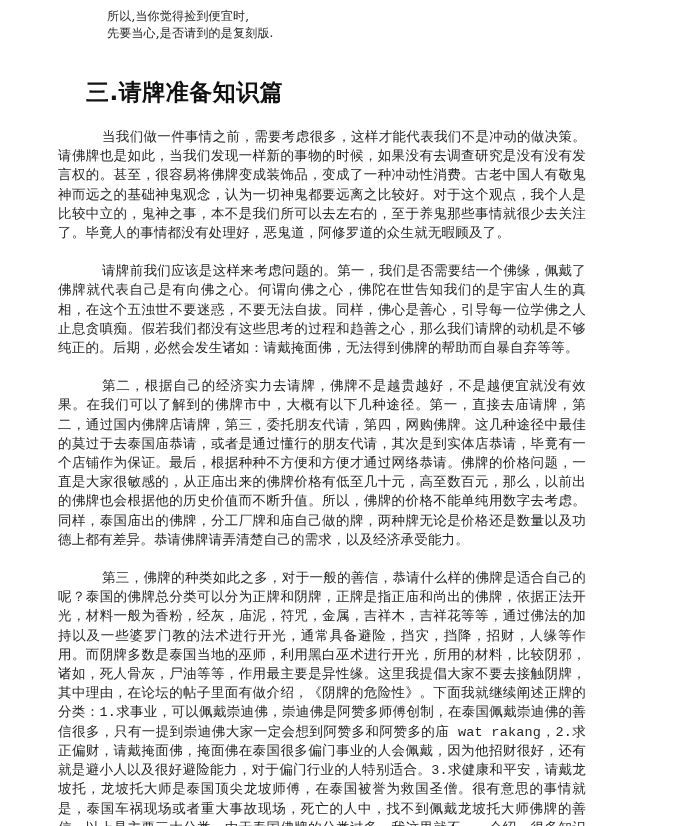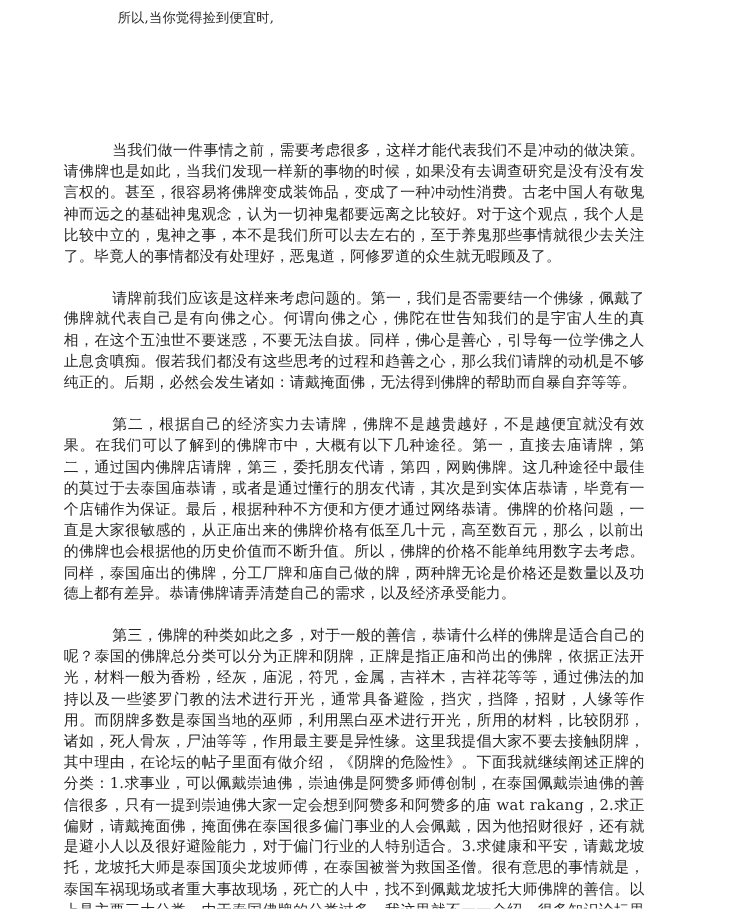--- a/index.html
+++ b/index.html
@@ -42,31 +42,34 @@
     width: 528px;
     font-size: 13.5px;
     line-height: 19.2px;
     letter-spacing: 0.2px;
     text-align: justify;
     text-justify: inter-character;
   }
   .body-text p {
     margin: 0 0 19px 0;
     text-indent: 44px;
+    font-family: Liberation Mono, monospace;
   }
 </style>
 </head>
 <body>
 
 <div class="page" style="background: rgb(255, 255, 255); color: rgb(38, 38, 38);">
 
   <div class="fragment">
     <div>所以,当你觉得捡到便宜时,</div>
+    <div>先要当心,是否请到的是复刻版.</div>
   </div>
 
+  <h1 class="heading" style="color: rgb(17, 17, 17);">三.请牌准备知识篇</h1>
 
   <div class="body-text">
     <p>当我们做一件事情之前，需要考虑很多，这样才能代表我们不是冲动的做决策。请佛牌也是如此，当我们发现一样新的事物的时候，如果没有去调查研究是没有没有发言权的。甚至，很容易将佛牌变成装饰品，变成了一种冲动性消费。古老中国人有敬鬼神而远之的基础神鬼观念，认为一切神鬼都要远离之比较好。对于这个观点，我个人是比较中立的，鬼神之事，本不是我们所可以去左右的，至于养鬼那些事情就很少去关注了。毕竟人的事情都没有处理好，恶鬼道，阿修罗道的众生就无暇顾及了。</p>
     <p>请牌前我们应该是这样来考虑问题的。第一，我们是否需要结一个佛缘，佩戴了佛牌就代表自己是有向佛之心。何谓向佛之心，佛陀在世告知我们的是宇宙人生的真相，在这个五浊世不要迷惑，不要无法自拔。同样，佛心是善心，引导每一位学佛之人止息贪嗔痴。假若我们都没有这些思考的过程和趋善之心，那么我们请牌的动机是不够纯正的。后期，必然会发生诸如：请戴掩面佛，无法得到佛牌的帮助而自暴自弃等等。</p>
     <p>第二，根据自己的经济实力去请牌，佛牌不是越贵越好，不是越便宜就没有效果。在我们可以了解到的佛牌市中，大概有以下几种途径。第一，直接去庙请牌，第二，通过国内佛牌店请牌，第三，委托朋友代请，第四，网购佛牌。这几种途径中最佳的莫过于去泰国庙恭请，或者是通过懂行的朋友代请，其次是到实体店恭请，毕竟有一个店铺作为保证。最后，根据种种不方便和方便才通过网络恭请。佛牌的价格问题，一直是大家很敏感的，从正庙出来的佛牌价格有低至几十元，高至数百元，那么，以前出的佛牌也会根据他的历史价值而不断升值。所以，佛牌的价格不能单纯用数字去考虑。同样，泰国庙出的佛牌，分工厂牌和庙自己做的牌，两种牌无论是价格还是数量以及功德上都有差异。恭请佛牌请弄清楚自己的需求，以及经济承受能力。</p>
     <p>第三，佛牌的种类如此之多，对于一般的善信，恭请什么样的佛牌是适合自己的呢？泰国的佛牌总分类可以分为正牌和阴牌，正牌是指正庙和尚出的佛牌，依据正法开光，材料一般为香粉，经灰，庙泥，符咒，金属，吉祥木，吉祥花等等，通过佛法的加持以及一些婆罗门教的法术进行开光，通常具备避险，挡灾，挡降，招财，人缘等作用。而阴牌多数是泰国当地的巫师，利用黑白巫术进行开光，所用的材料，比较阴邪，诸如，死人骨灰，尸油等等，作用最主要是异性缘。这里我提倡大家不要去接触阴牌，其中理由，在论坛的帖子里面有做介绍，《阴牌的危险性》。下面我就继续阐述正牌的分类：1.求事业，可以佩戴崇迪佛，崇迪佛是阿赞多师傅创制，在泰国佩戴崇迪佛的善信很多，只有一提到崇迪佛大家一定会想到阿赞多和阿赞多的庙 wat rakang，2.求正偏财，请戴掩面佛，掩面佛在泰国很多偏门事业的人会佩戴，因为他招财很好，还有就是避小人以及很好避险能力，对于偏门行业的人特别适合。3.求健康和平安，请戴龙坡托，龙坡托大师是泰国顶尖龙坡师傅，在泰国被誉为救国圣僧。很有意思的事情就是，泰国车祸现场或者重大事故现场，死亡的人中，找不到佩戴龙坡托大师佛牌的善信。以上是主要三大分类，由于泰国佛牌的分类过多，我这里就不一一介绍，很多知识论坛里面有介绍。</p>
   </div>
 
 </div>
 

